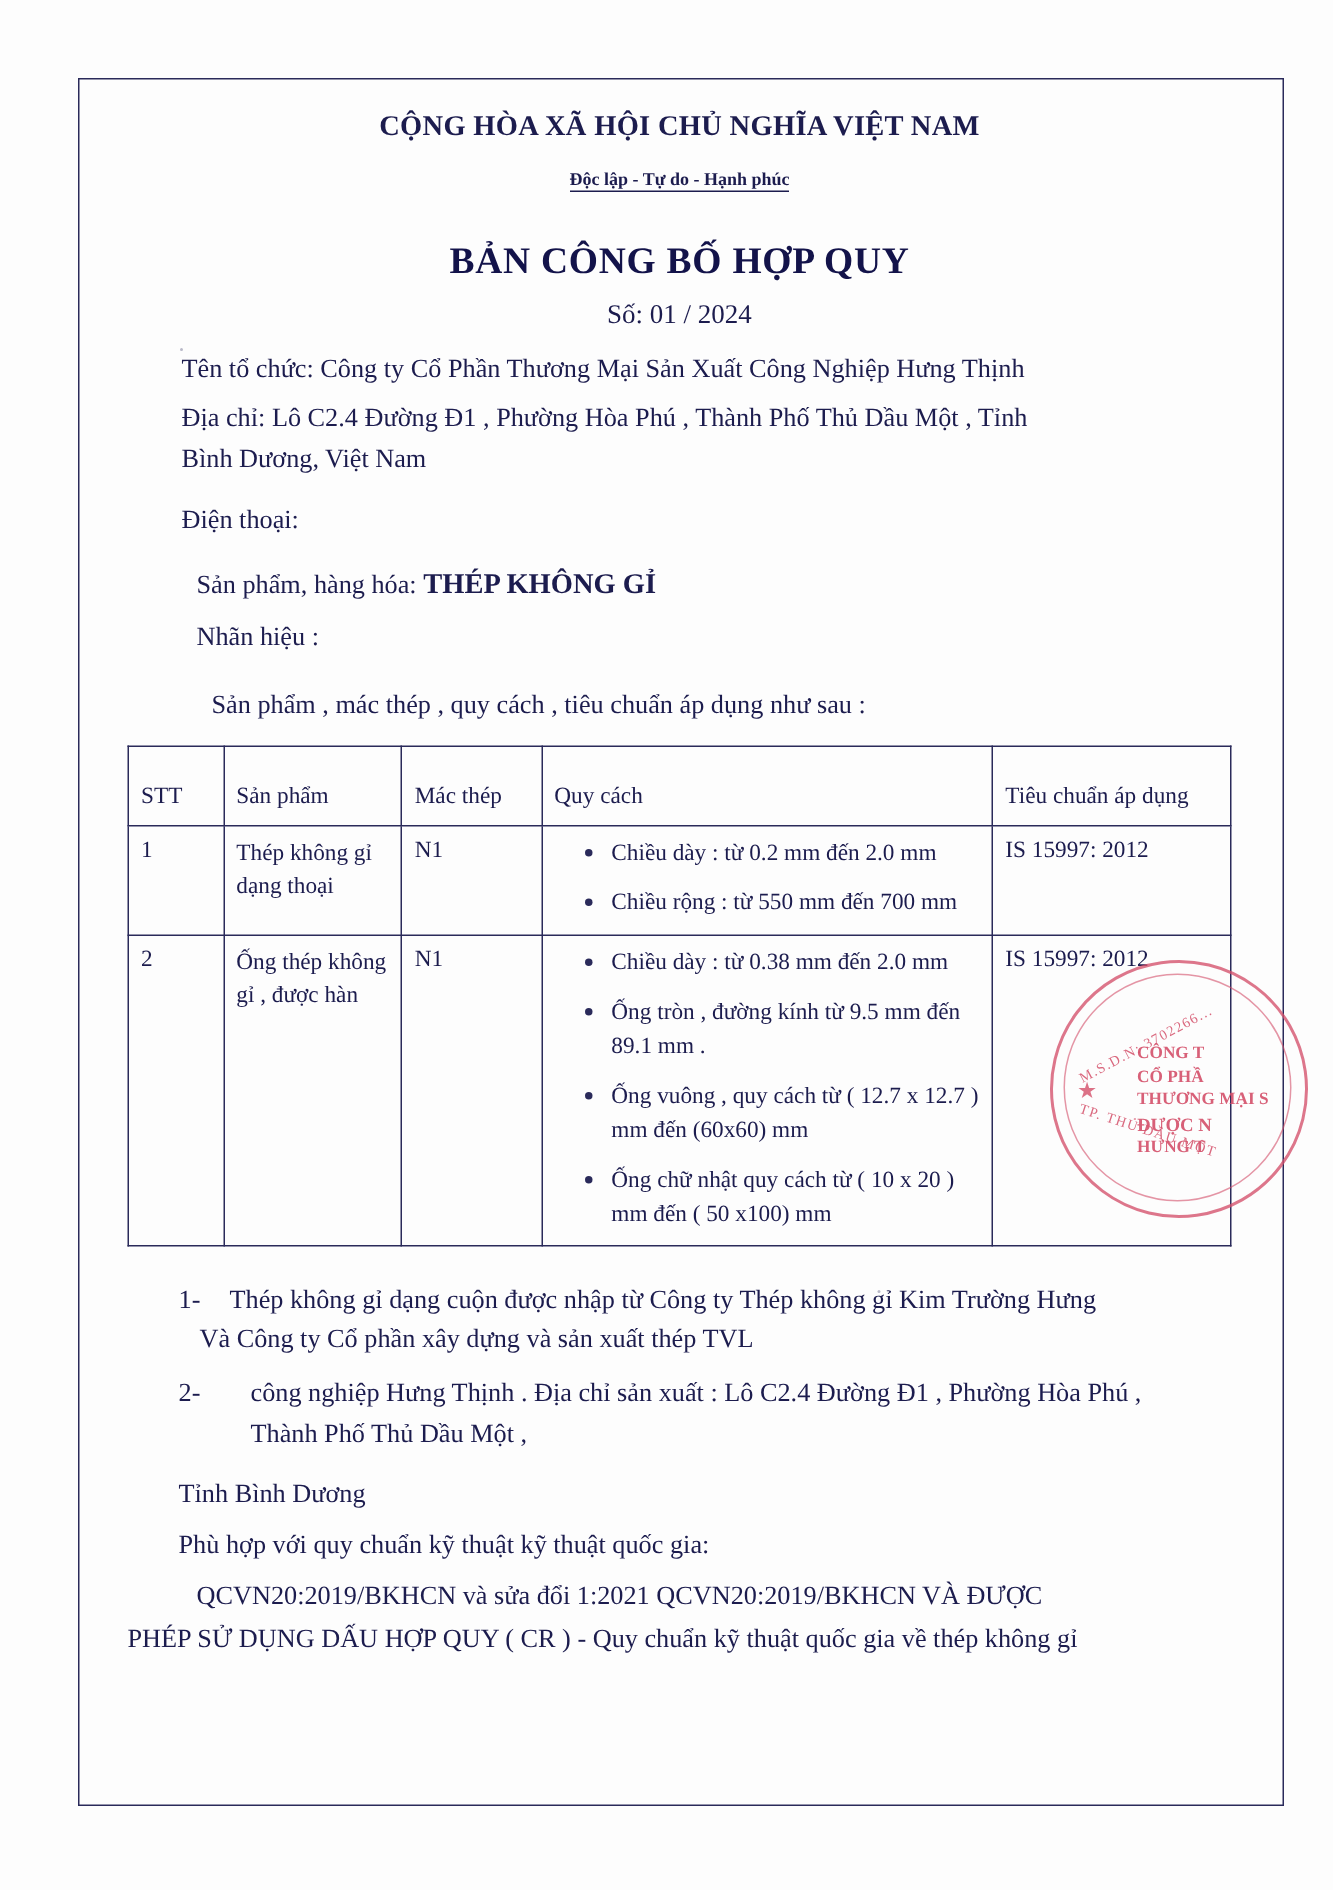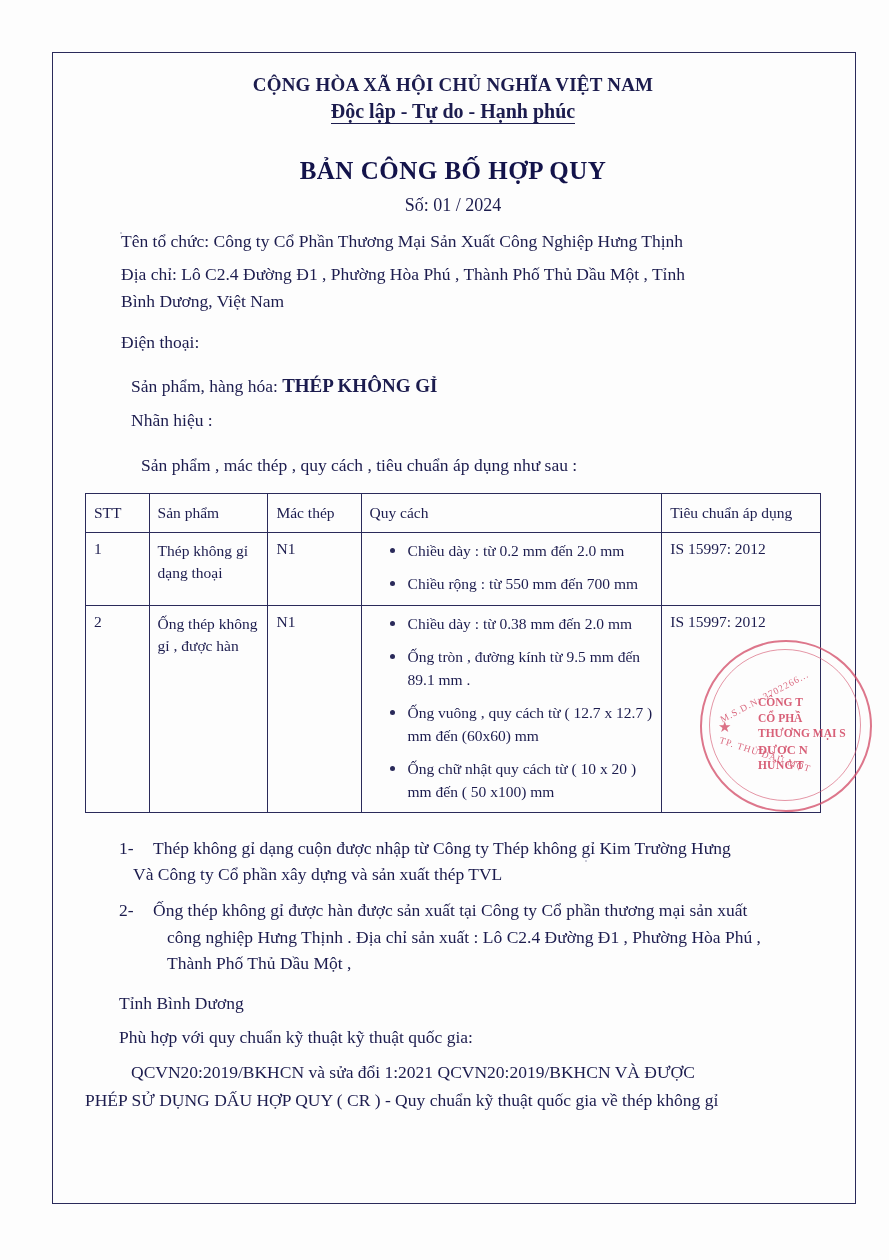--- a/index.html
+++ b/index.html
@@ -43,22 +43,22 @@
     text-align: center;
     font-weight: bold;
     font-size: 19px;
     letter-spacing: 0.2px;
     margin-top: 12px;
     color: #1c1c4e;
   }
   .national-sub {
     text-align: center;
     font-weight: bold;
-    font-size: 20px;
-    margin-top: 4px;
+    font-size: 12px;
+    margin-top: 16px;
     color: #1c1c4e;
   }
   .national-sub span {
     border-bottom: 1.2px solid #1c1c4e;
     padding-bottom: 1px;
   }
   .doc-title {
     text-align: center;
     font-weight: bold;
     font-size: 25px;
@@ -99,21 +99,21 @@
     color: #1c1c4e;
   }
   table.spec th, table.spec td {
     border: 1px solid #2a2a5a;
     padding: 7px 8px;
     vertical-align: top;
     text-align: left;
     font-weight: normal;
   }
   table.spec thead th {
-    padding-top: 10px;
+    padding-top: 24px;
     padding-bottom: 10px;
   }
   .col-stt { width: 52px; text-align: center; }
   .col-prod { width: 120px; }
   .col-mac { width: 90px; text-align: center; }
   .col-quy { width: 340px; }
   .col-tc { width: 170px; }
   td.center { text-align: center; }
   .cell-just {
     text-align: justify;
@@ -321,21 +321,20 @@
       <div class="note-item">
         <div class="note-num">1-</div>
         <div class="note-body">
           <div>Thép không gỉ dạng cuộn được nhập từ Công ty Thép không gỉ Kim Trường Hưng</div>
           <div style="margin-left:-20px;">Và Công ty Cổ phần xây dựng và sản xuất thép TVL</div>
         </div>
       </div>
       <div class="note-item" style="margin-top:10px;">
         <div class="note-num">2-</div>
         <div class="note-body">
-          <div>Ống thép không gỉ được hàn được sản xuất tại Công ty Cổ phần thương mại sản xuất</div>
           <div style="margin-left:14px;">công nghiệp Hưng Thịnh . Địa chỉ sản xuất : Lô C2.4 Đường Đ1 , Phường Hòa Phú ,</div>
           <div style="margin-left:14px;">Thành Phố Thủ Dầu Một ,</div>
         </div>
       </div>
     </div>
 
     <div class="closing">
       <div class="l1">Tỉnh Bình Dương</div>
       <div class="l1" style="margin-top:8px;">Phù hợp với quy chuẩn kỹ thuật kỹ thuật quốc gia:</div>
       <div class="l2">QCVN20:2019/BKHCN và sửa đổi 1:2021  QCVN20:2019/BKHCN VÀ ĐƯỢC</div>

